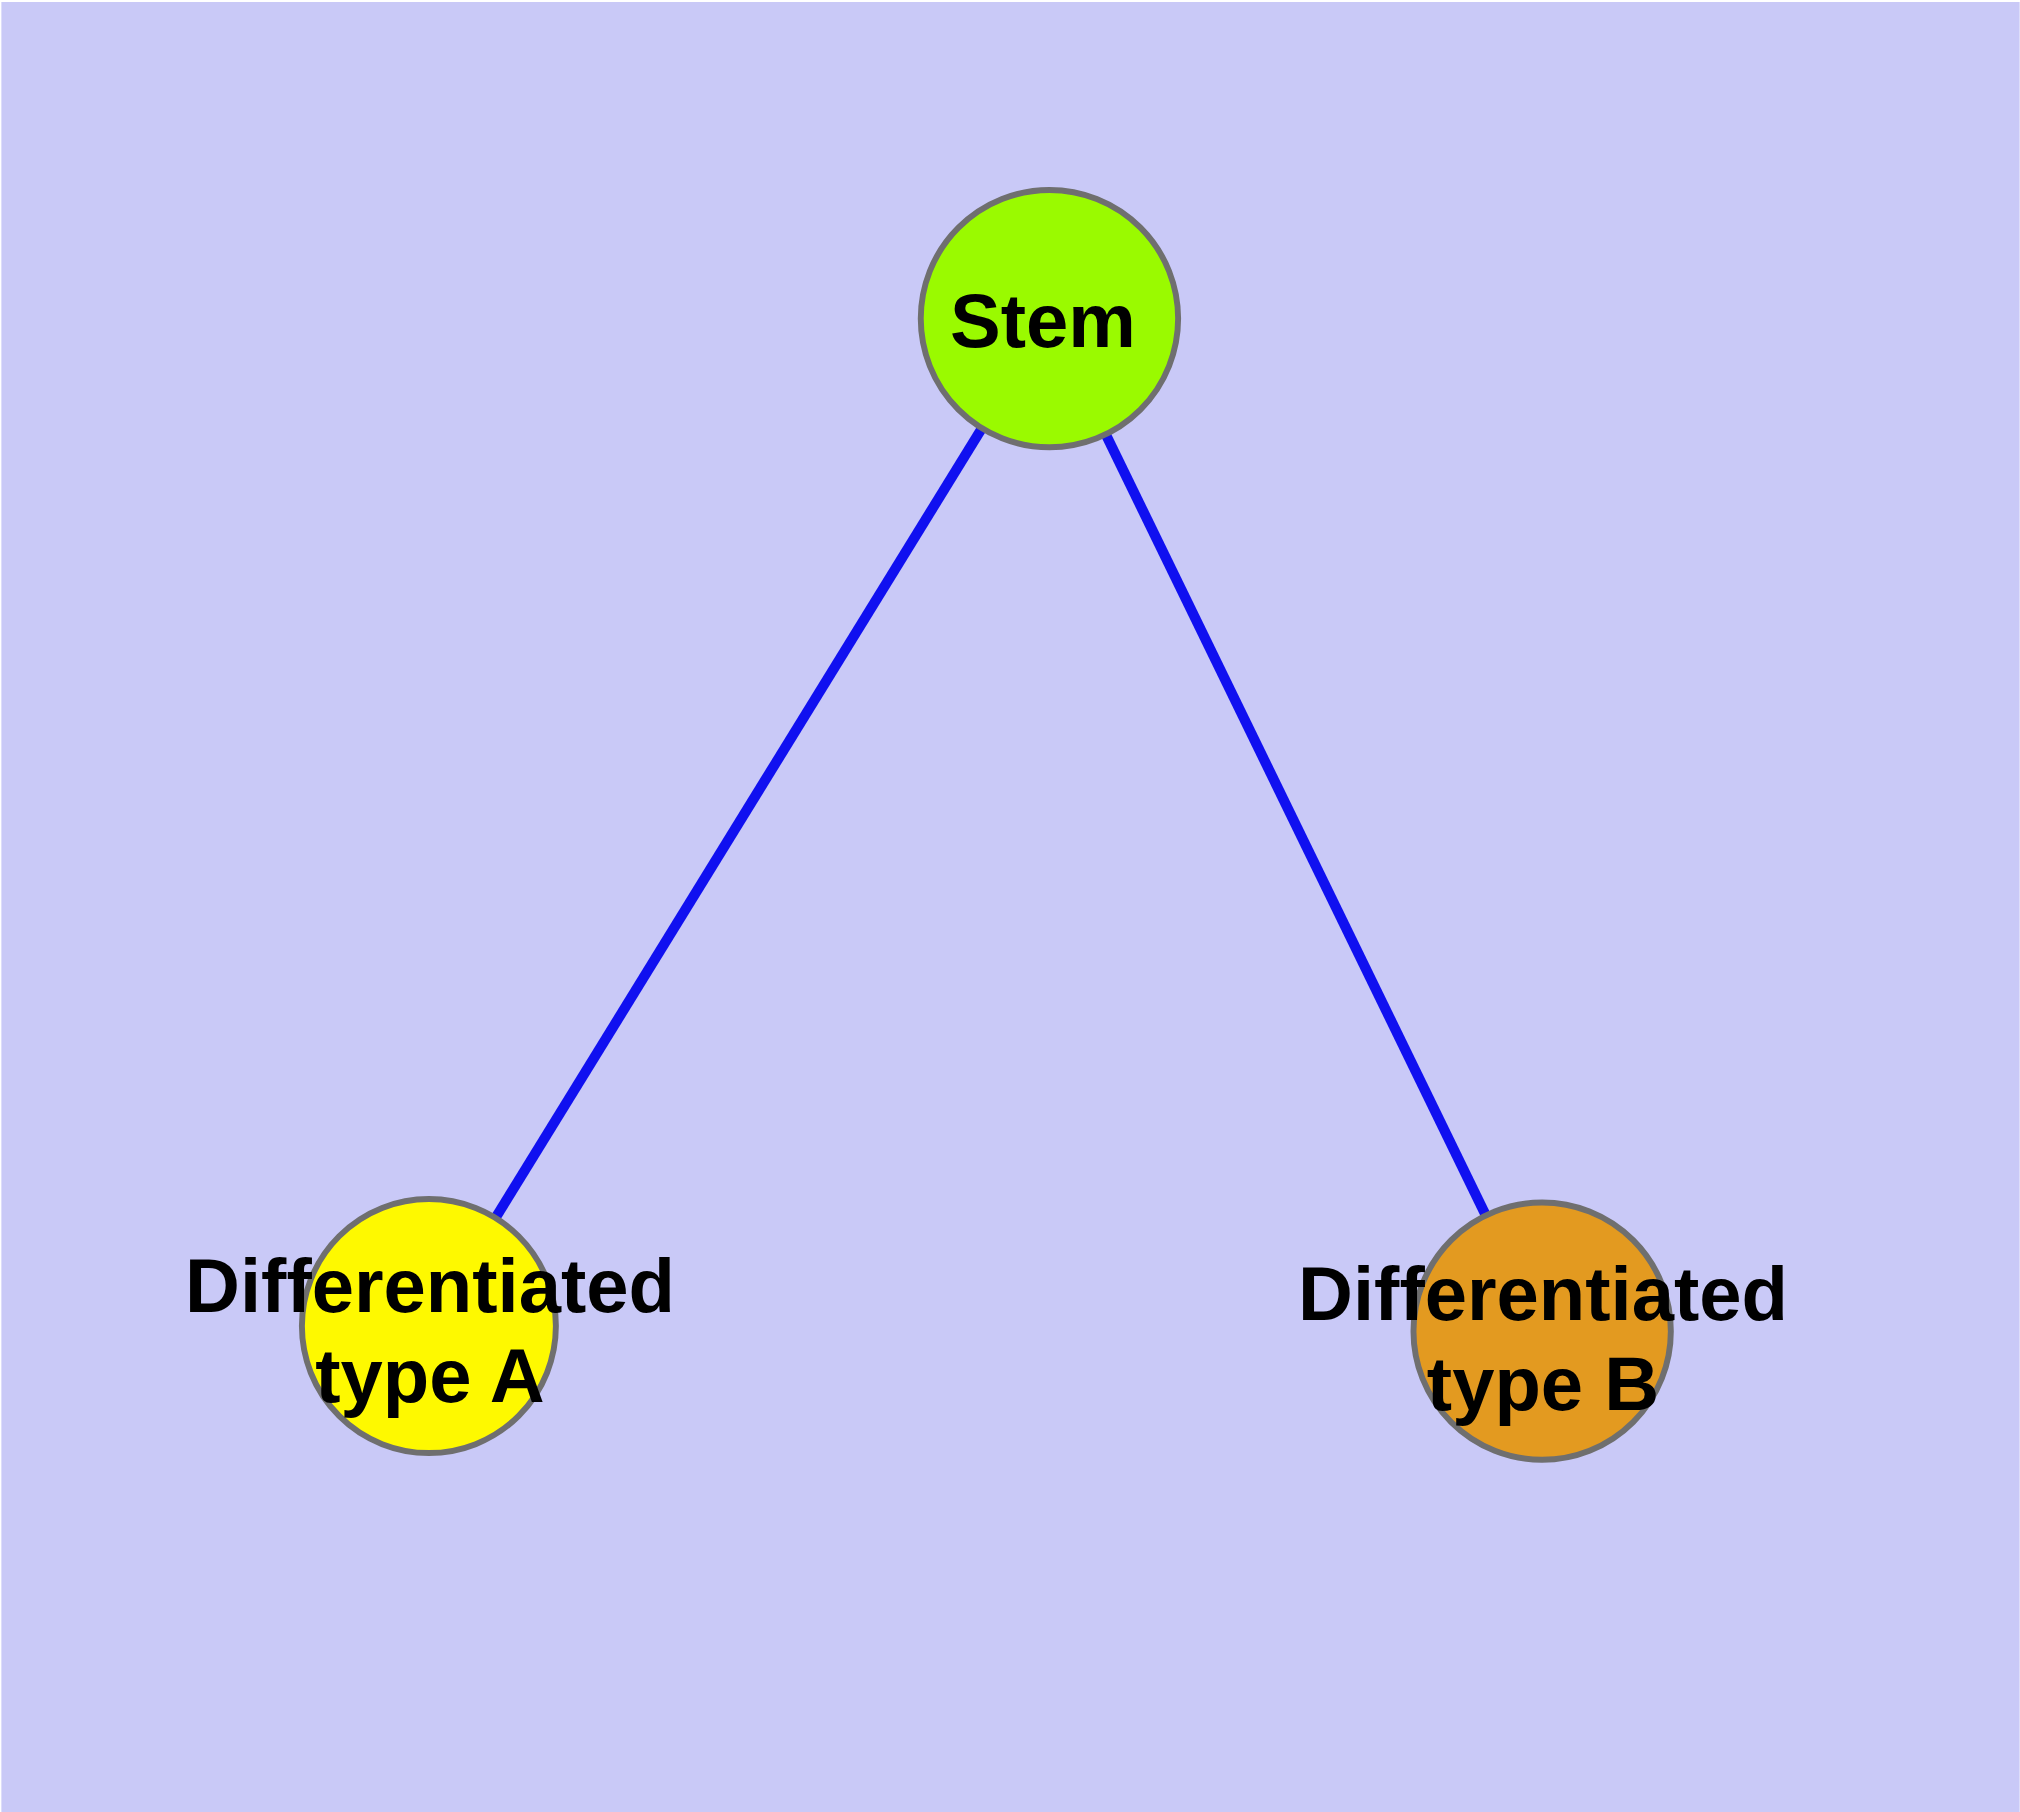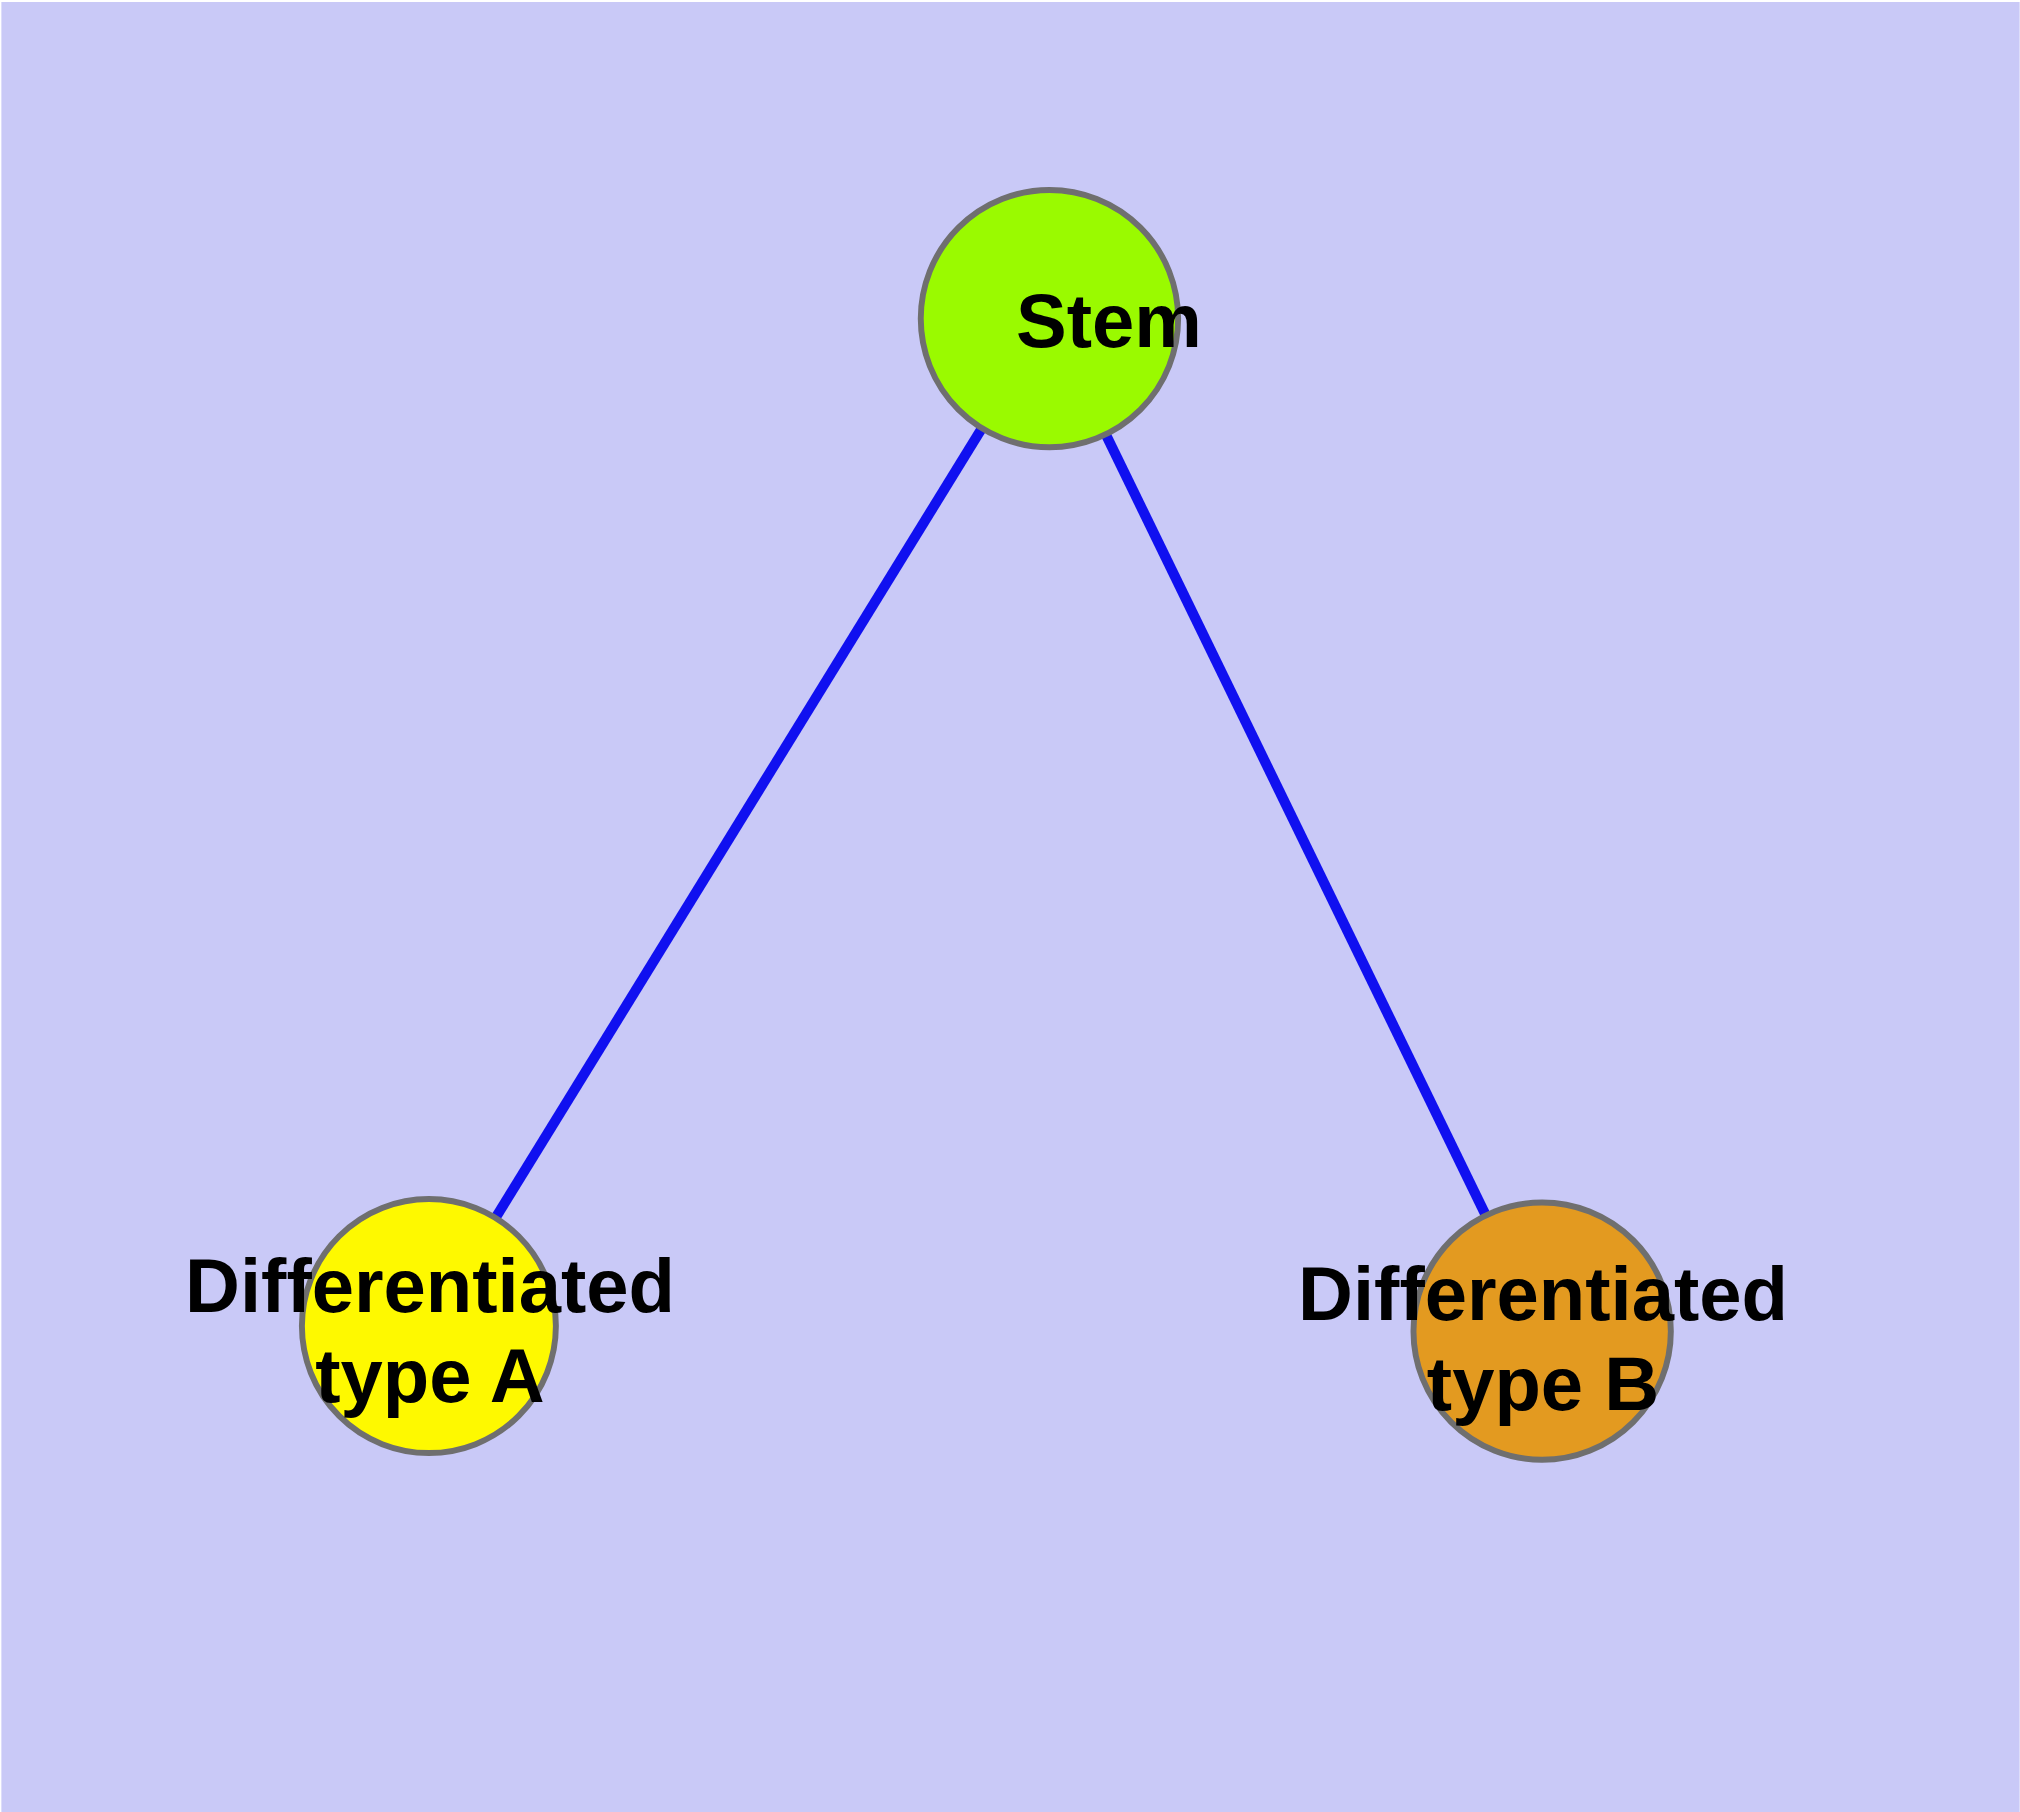--- a/index.html
+++ b/index.html
@@ -28,21 +28,21 @@
     position: absolute;
     transform: translate(-50%, -50%);
     font-weight: 700;
     font-size: 76px;
     line-height: 1.18;
     color: #000000;
     text-align: center;
     white-space: pre-line;
     pointer-events: none;
   }
-  .label-stem   { left: 1109px; top: 319px; text-align: center;  }
+  .label-stem   { left: 1043px; top: 319px; text-align: center;  }
   .label-type-a { left: 430px;  top: 1329px; }
   .label-type-b { left: 1543px; top: 1337px; }
 </style>
 </head>
 <body>
 
 <div class="canvas">
 
   <svg class="diagram-svg" viewBox="0 0 2384 2138" xmlns="http://www.w3.org/2000/svg">
 

